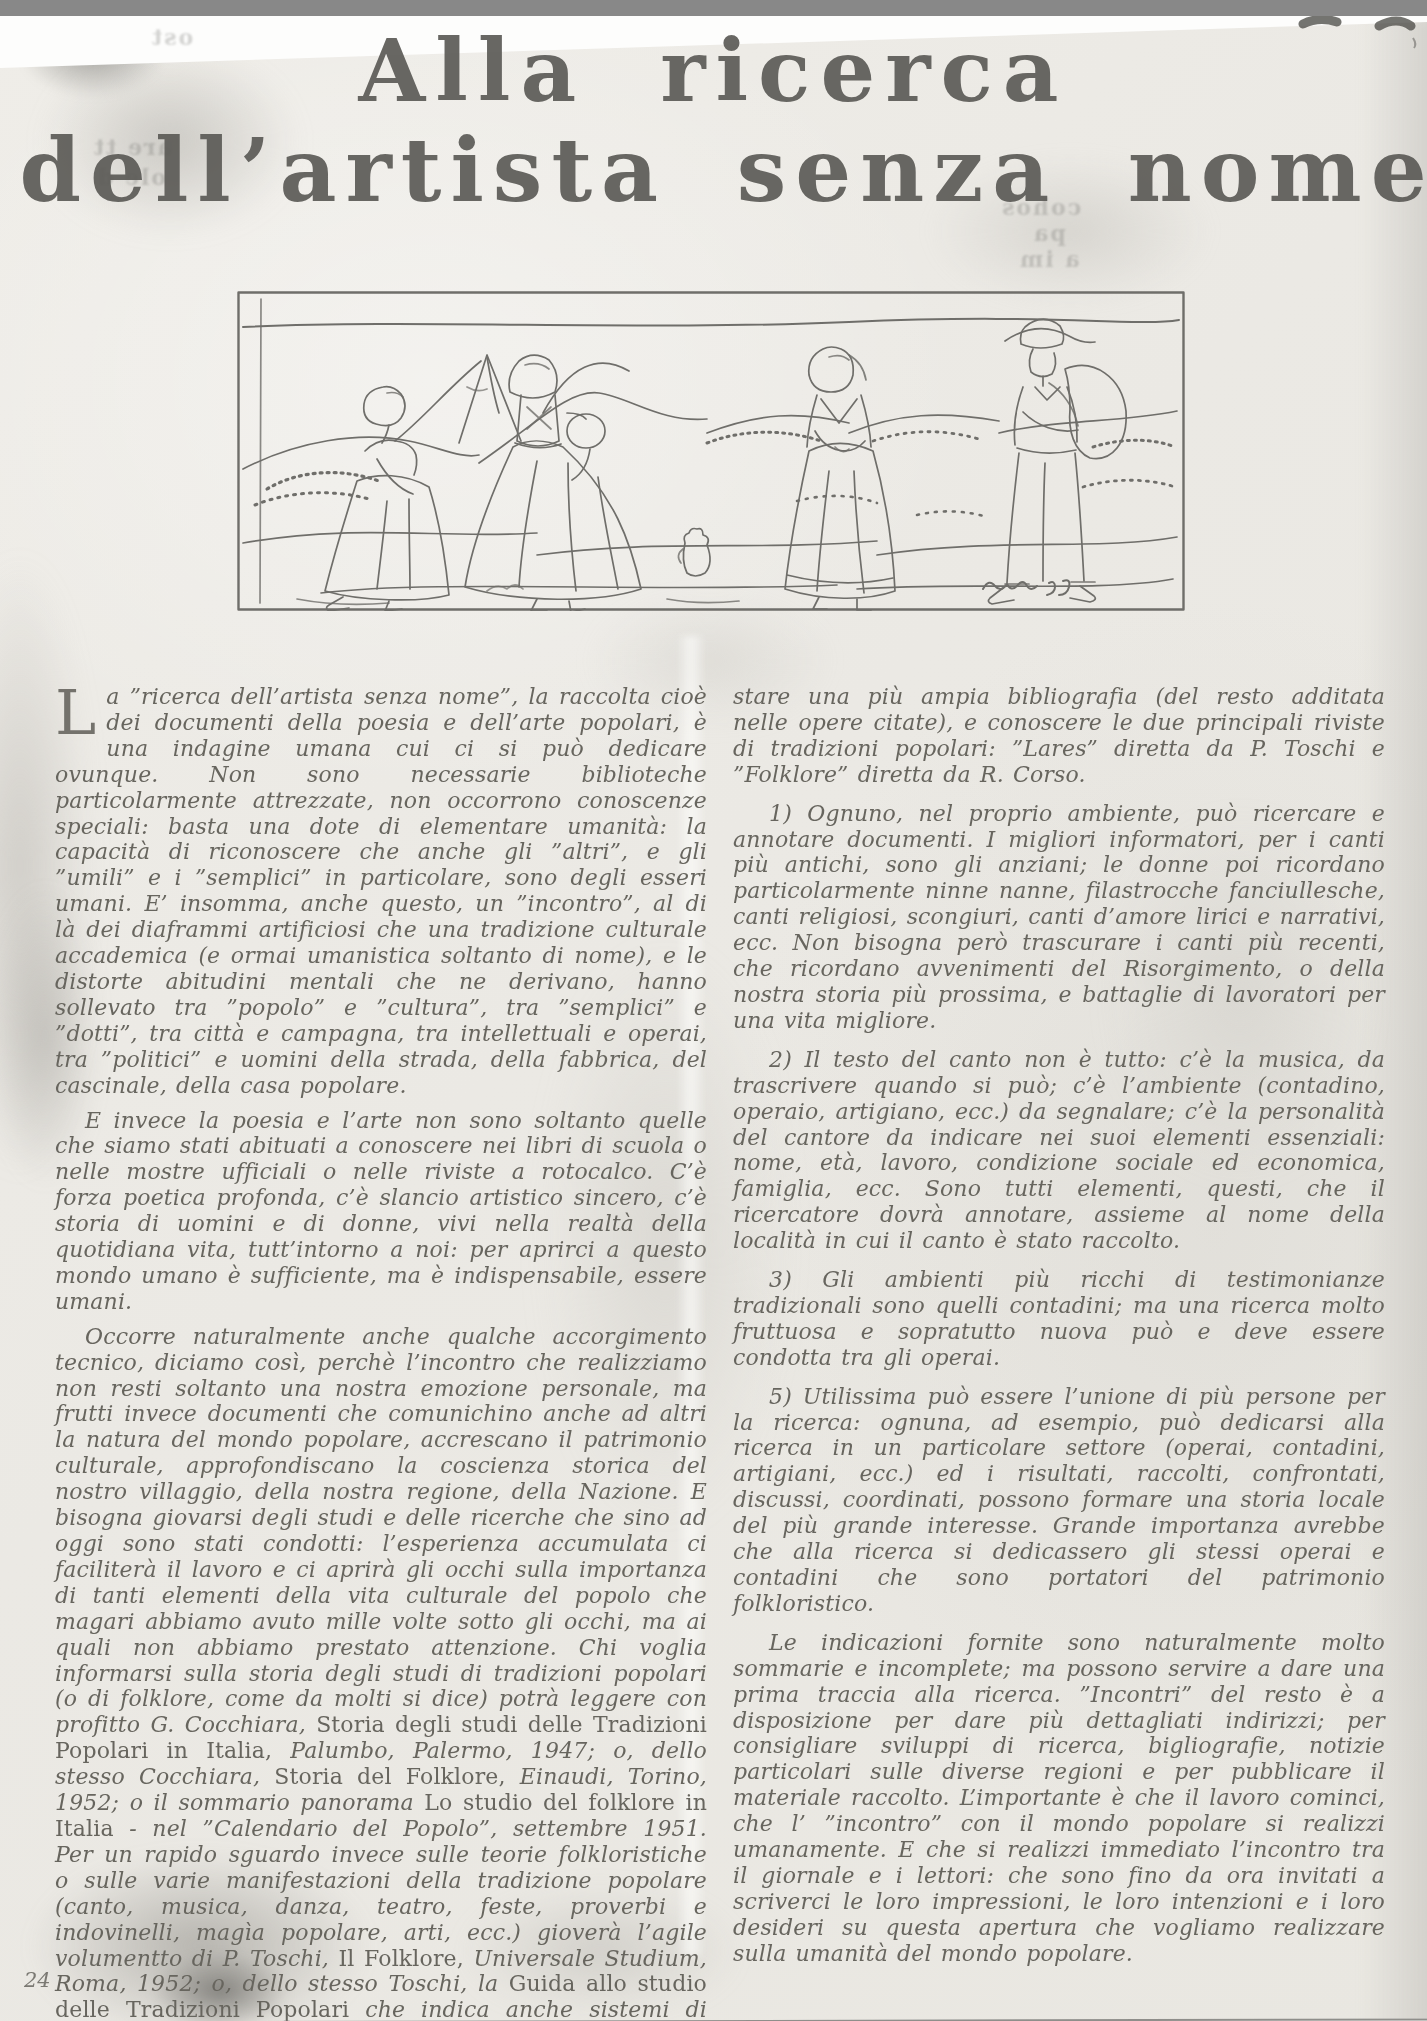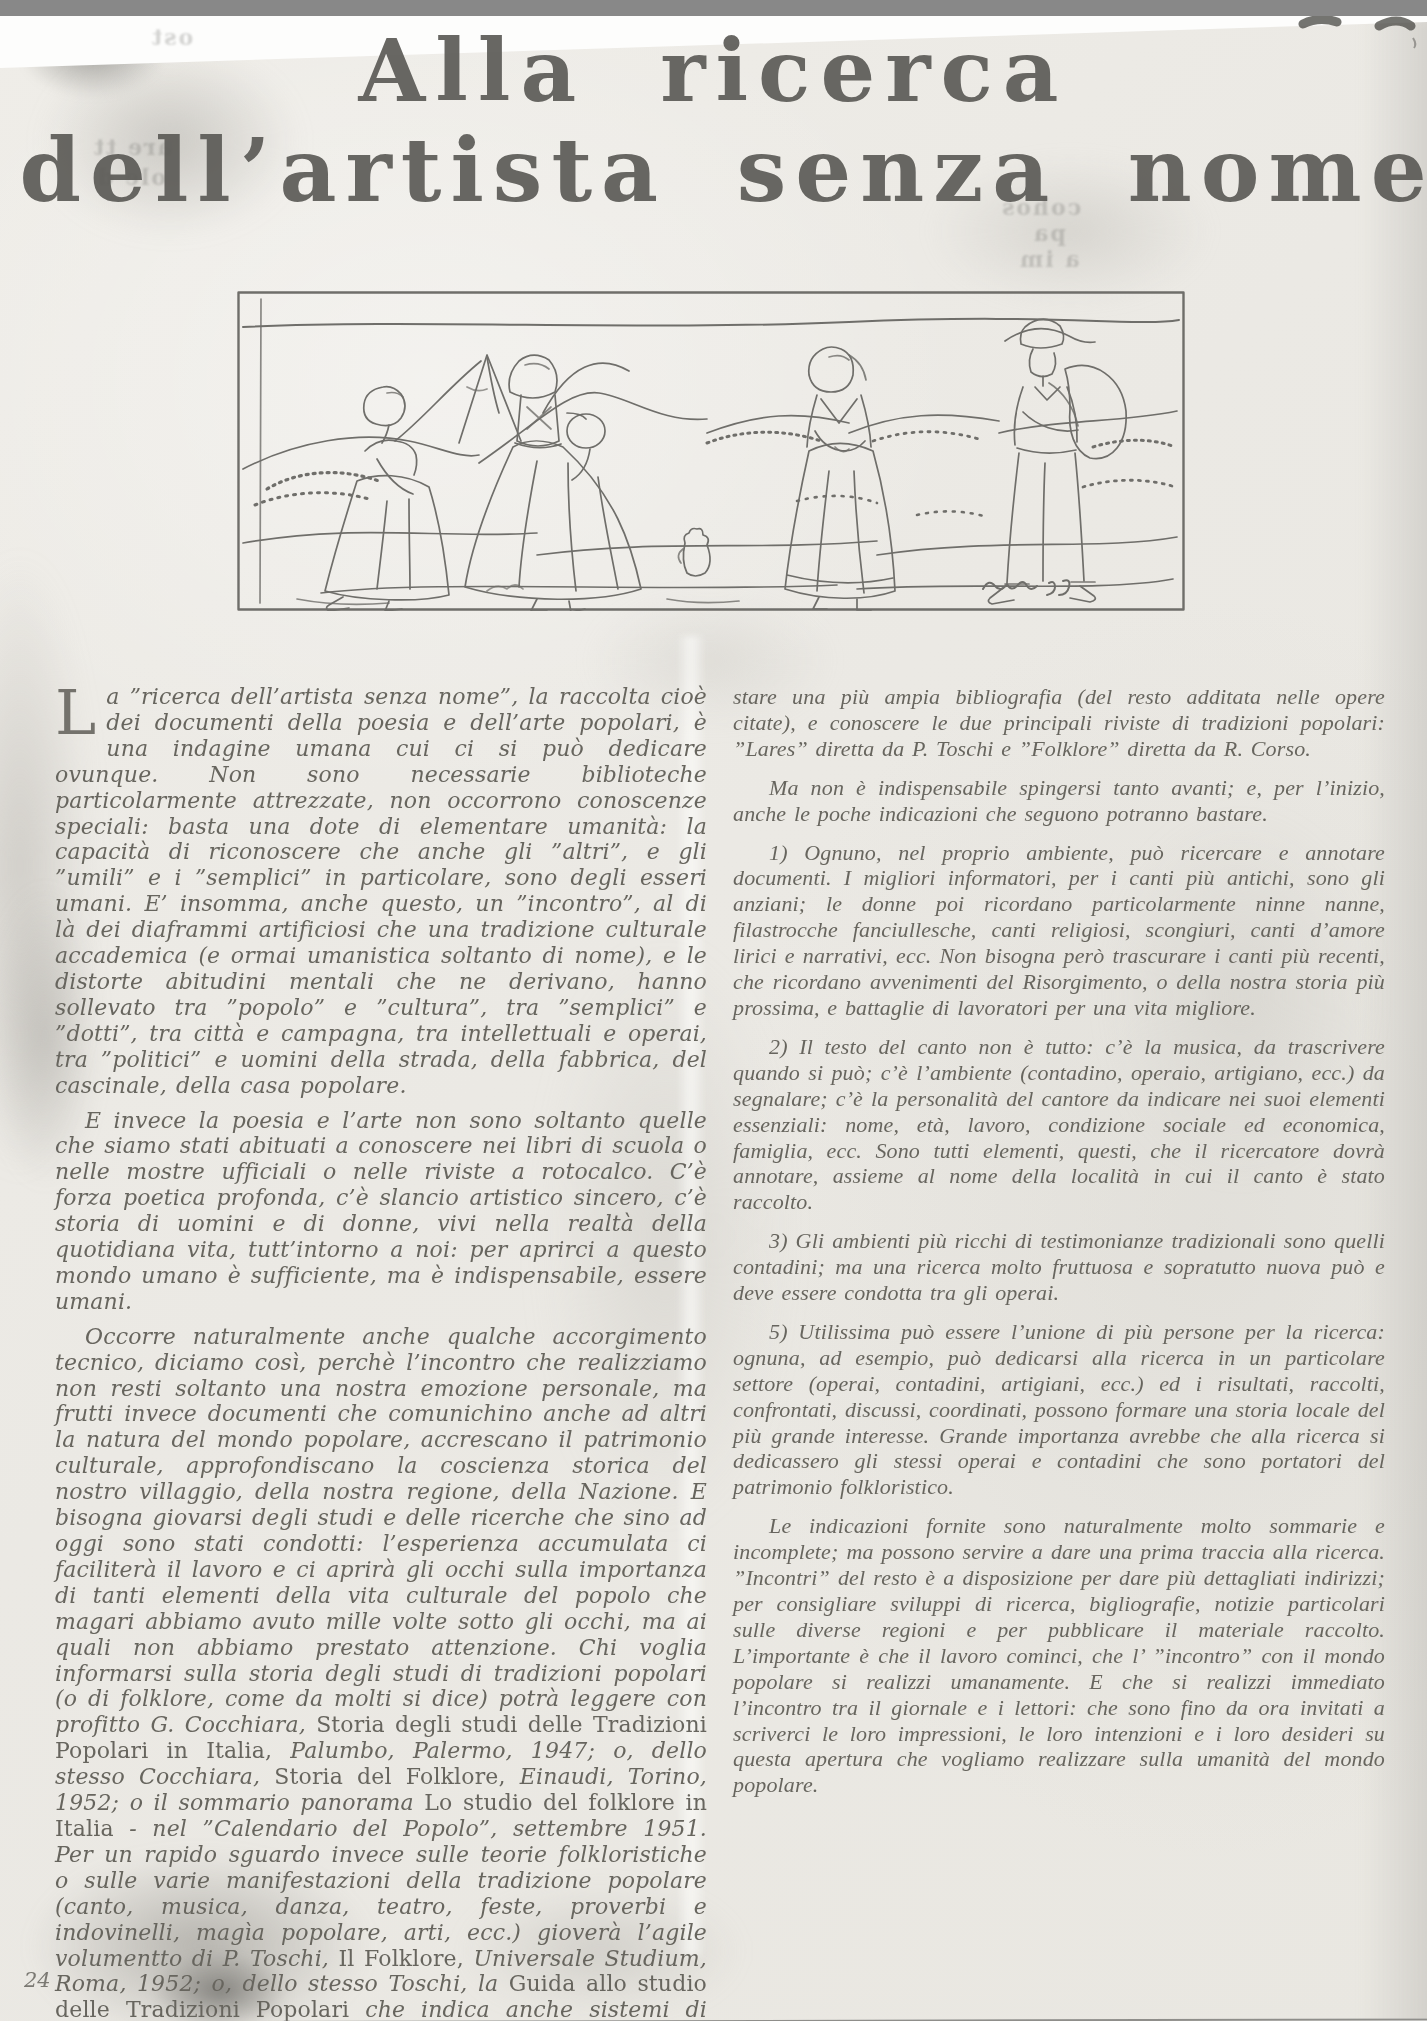--- a/index.html
+++ b/index.html
@@ -48,21 +48,21 @@
 
   
   .figure{position:absolute;left:237px;top:275px;width:948px;height:320px;}
 
   
   .article{position:absolute;left:55px;top:668px;width:1330px;display:flex;gap:26px;
     font-style:italic;font-size:22px;line-height:25.9px;
     text-align:justify;word-spacing:2px;letter-spacing:.15px;color:#67655e;}
   .col{flex:1 1 0;min-width:0;}
   .col p{margin:0 0 9px 0;text-indent:30px;}
-  .colR p{margin-bottom:13px;text-indent:36px;font-family:Liberation Serif, serif;}
+  .colR p{margin-bottom:13px;text-indent:36px;}
   .p-first,.p-cont{text-indent:0 !important;}
   .rm{font-style:normal;}
   .dropcap{float:left;font-style:normal;font-size:62px;line-height:50px;
     padding:4px 10px 0 0;color:#74726c;}
 
   .pageno{position:absolute;left:24px;top:1952px;font-style:italic;font-size:21px;color:#7b7973;}
 
   .corner-marks{position:absolute;right:0;top:0;pointer-events:none;}
   .hand-marks{position:absolute;left:150px;top:2006px;pointer-events:none;}
 </style>
@@ -211,21 +211,20 @@
   </svg>
 
   <main class="article">
     <div class="col colL">
       <p class="p-first"><span class="dropcap">L</span><span>a ”ricerca dell’artista senza nome”, la raccolta cioè dei documenti della poesia e dell’arte popolari, è una indagine umana cui ci si può dedicare ovunque. Non sono necessarie biblioteche particolarmente attrezzate, non occorrono conoscenze speciali: basta una dote di elementare umanità: la capacità di riconoscere che anche gli ”altri”, e gli ”umili” e i ”semplici” in particolare, sono degli esseri umani. E’ insomma, anche questo, un ”incontro”, al di là dei diaframmi artificiosi che una tradizione culturale accademica (e ormai umanistica soltanto di nome), e le distorte abitudini mentali che ne derivano, hanno sollevato tra ”popolo” e ”cultura”, tra ”semplici” e ”dotti”, tra città e campagna, tra intellettuali e operai, tra ”politici” e uomini della strada, della fabbrica, del cascinale, della casa popolare.</span></p>
       <p><span>E invece la poesia e l’arte non sono soltanto quelle che siamo stati abituati a conoscere nei libri di scuola o nelle mostre ufficiali o nelle riviste a rotocalco. C’è forza poetica profonda, c’è slancio artistico sincero, c’è storia di uomini e di donne, vivi nella realtà della quotidiana vita, tutt’intorno a noi: per aprirci a questo mondo umano è sufficiente, ma è indispensabile, essere umani.</span></p>
       <p><span>Occorre naturalmente anche qualche accorgimento tecnico, diciamo così, perchè l’incontro che realizziamo non resti soltanto una nostra emozione personale, ma frutti invece documenti che comunichino anche ad altri la natura del mondo popolare, accrescano il patrimonio culturale, approfondiscano la coscienza storica del nostro villaggio, della nostra regione, della Nazione. E bisogna giovarsi degli studi e delle ricerche che sino ad oggi sono stati condotti: l’esperienza accumulata ci faciliterà il lavoro e ci aprirà gli occhi sulla importanza di tanti elementi della vita culturale del popolo che magari abbiamo avuto mille volte sotto gli occhi, ma ai quali non abbiamo prestato attenzione. Chi voglia informarsi sulla storia degli studi di tradizioni popolari (o di folklore, come da molti si dice) potrà leggere con profitto G. Cocchiara, </span><span class="rm">Storia degli studi delle Tradizioni Popolari in Italia, </span><span>Palumbo, Palermo, 1947; o, dello stesso Cocchiara, </span><span class="rm">Storia del Folklore, </span><span>Einaudi, Torino, 1952; o il sommario panorama </span><span class="rm">Lo studio del folklore in Italia </span><span>- nel ”Calendario del Popolo”, settembre 1951. Per un rapido sguardo invece sulle teorie folkloristiche o sulle varie manifestazioni della tradizione popolare (canto, musica, danza, teatro, feste, proverbi e indovinelli, magìa popolare, arti, ecc.) gioverà l’agile volumentto di P. Toschi, </span><span class="rm">Il Folklore, </span><span>Universale Studium, Roma, 1952; o, dello stesso Toschi, la </span><span class="rm">Guida allo studio delle Tradizioni Popolari </span><span>che indica anche sistemi di raccolta e di classificazione dei documenti. Molto utili possono riuscire anche vari articoli della </span></p>
     </div>
     <div class="col colR">
       <p class="p-cont"><span>stare una più ampia bibliografia (del resto additata nelle opere citate), e conoscere le due principali riviste di tradizioni popolari: ”Lares” diretta da P. Toschi e ”Folklore” diretta da R. Corso.</span></p>
-      <p><span>Ma non è indispensabile spingersi tanto avanti; e, per l’inizio, anche le poche indicazioni che seguono potranno bastare.</span></p>
       <p><span>1) Ognuno, nel proprio ambiente, può ricercare e annotare documenti. I migliori informatori, per i canti più antichi, sono gli anziani; le donne poi ricordano particolarmente ninne nanne, filastrocche fanciullesche, canti religiosi, scongiuri, canti d’amore lirici e narrativi, ecc. Non bisogna però trascurare i canti più recenti, che ricordano avvenimenti del Risorgimento, o della nostra storia più prossima, e battaglie di lavoratori per una vita migliore.</span></p>
       <p><span>2) Il testo del canto non è tutto: c’è la musica, da trascrivere quando si può; c’è l’ambiente (contadino, operaio, artigiano, ecc.) da segnalare; c’è la personalità del cantore da indicare nei suoi elementi essenziali: nome, età, lavoro, condizione sociale ed economica, famiglia, ecc. Sono tutti elementi, questi, che il ricercatore dovrà annotare, assieme al nome della località in cui il canto è stato raccolto.</span></p>
       <p><span>3) Gli ambienti più ricchi di testimonianze tradizionali sono quelli contadini; ma una ricerca molto fruttuosa e sopratutto nuova può e deve essere condotta tra gli operai.</span></p>
       <p><span>5) Utilissima può essere l’unione di più persone per la ricerca: ognuna, ad esempio, può dedicarsi alla ricerca in un particolare settore (operai, contadini, artigiani, ecc.) ed i risultati, raccolti, confrontati, discussi, coordinati, possono formare una storia locale del più grande interesse. Grande importanza avrebbe che alla ricerca si dedicassero gli stessi operai e contadini che sono portatori del patrimonio folkloristico.</span></p>
       <p><span>Le indicazioni fornite sono naturalmente molto sommarie e incomplete; ma possono servire a dare una prima traccia alla ricerca. ”Incontri” del resto è a disposizione per dare più dettagliati indirizzi; per consigliare sviluppi di ricerca, bigliografie, notizie particolari sulle diverse regioni e per pubblicare il materiale raccolto. L’importante è che il lavoro cominci, che l’ ”incontro” con il mondo popolare si realizzi umanamente. E che si realizzi immediato l’incontro tra il giornale e i lettori: che sono fino da ora invitati a scriverci le loro impressioni, le loro intenzioni e i loro desideri su questa apertura che vogliamo realizzare sulla umanità del mondo popolare.</span></p>
 
     </div>
   </main>
 
   <div class="pageno">24</div>

